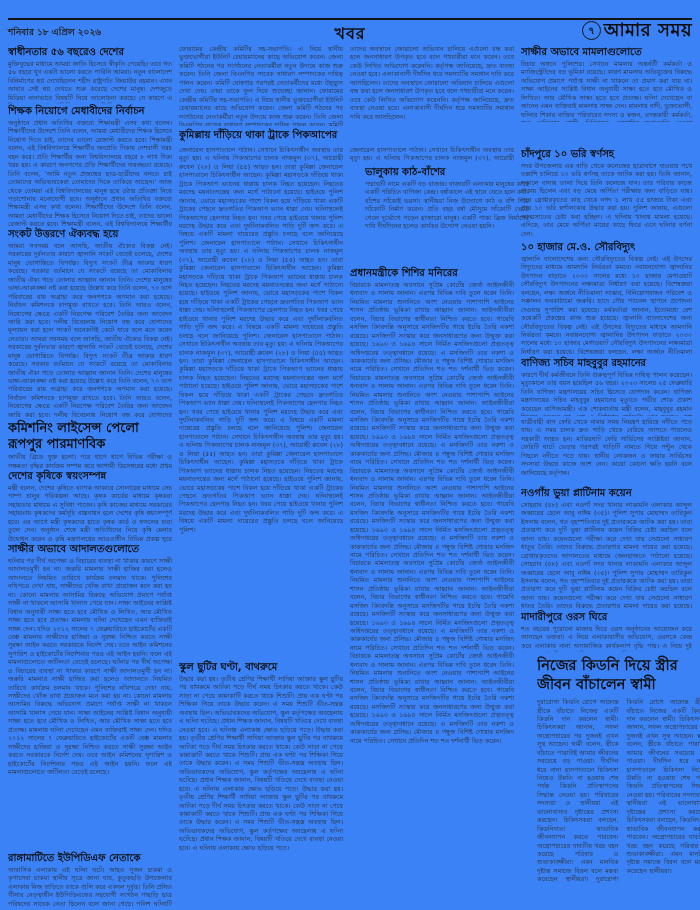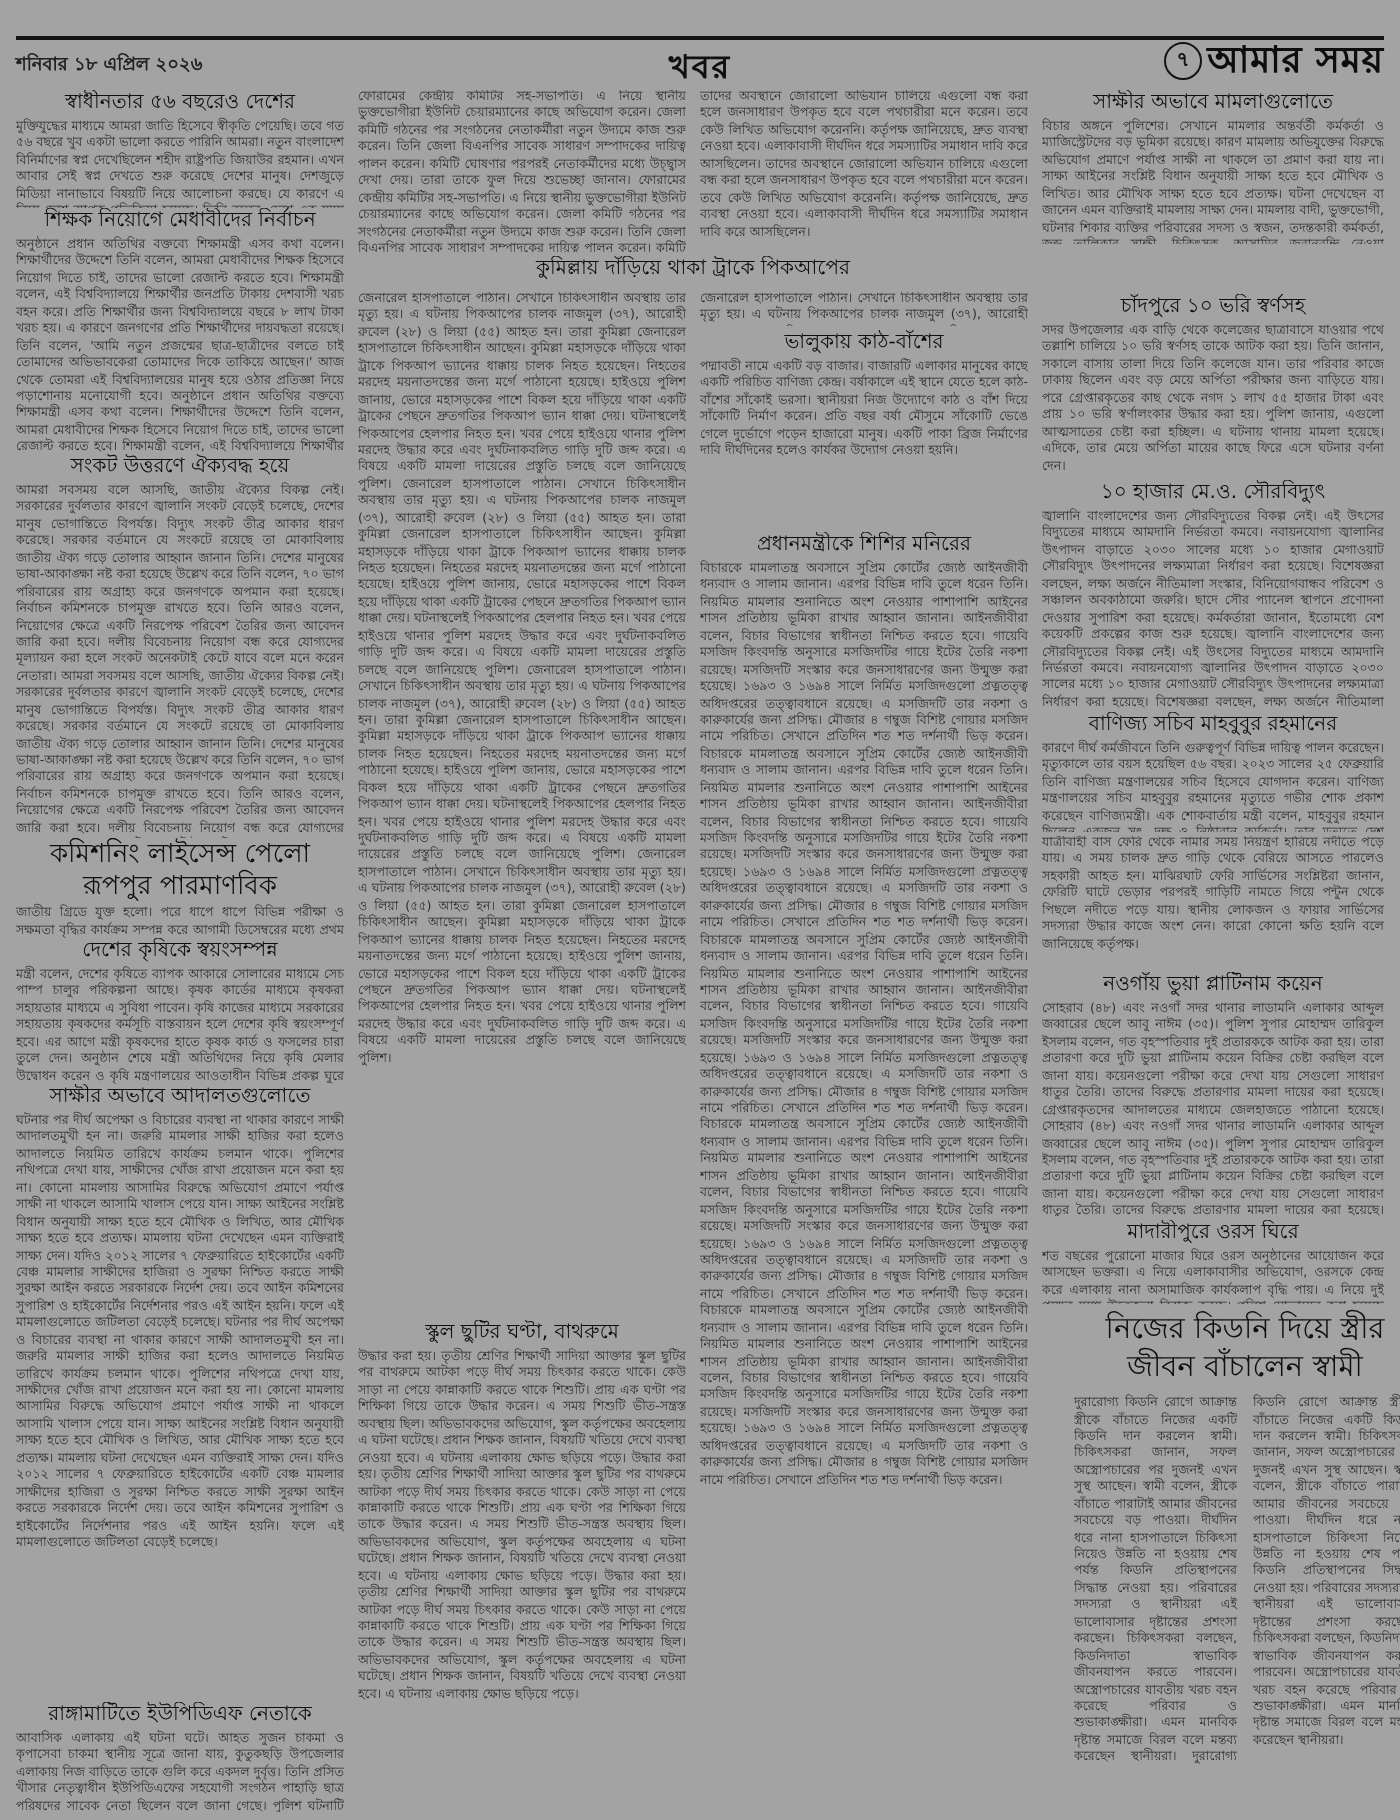--- a/index.html
+++ b/index.html
@@ -3,31 +3,31 @@
 <meta charset="utf-8">
 <style>
   html,body{margin:0;padding:0;}
   body{
     width:700px;height:910px;position:relative;
     background:#f6f4ee;
     font-family:"DejaVu Sans","Liberation Sans",sans-serif;
     color:#1b1b1b;
     -webkit-font-smoothing:antialiased;
   }
-  .page{position:absolute;inset:0;overflow:hidden;background:#a3a3a3;}
+  .page{position:absolute;inset:0;overflow:hidden;background:#3b82f6;}
   .rule{position:absolute;background:#141414;}
   .hdr-date{position:absolute;font-size:9px;font-weight:600;color:#222;}
   .hdr-section{position:absolute;left:0;width:700px;text-align:center;font-size:16px;font-weight:800;color:#101010;letter-spacing:1px;}
   .page-badge{
     position:absolute;width:17px;height:17px;border:1.6px solid #141414;border-radius:50%;
     text-align:center;line-height:17px;font-size:10px;font-weight:800;color:#101010;background:transparent;
   }
   .masthead{position:absolute;font-size:18px;font-weight:800;color:#0d0d0d;letter-spacing:.5px;white-space:nowrap;}
   .art{position:absolute;overflow:hidden;}
-  .hd{font-weight:400;text-align:center;font-size:10px;line-height:1.2;padding:1px 0 2px;color:#0f0f0f;}
+  .hd{font-weight:700;text-align:left;font-size:10px;line-height:1.2;padding:1px 0 2px;color:#0f0f0f;}
   .hd-sm{font-size:13px;}
   .hd-lg{font-size:14.5px;line-height:1.28;padding:2px 0 5px;}
   .bd{font-size:6.3px;line-height:1.34;text-align:justify;color:#2d2d2d;word-break:break-word;}
   .cols2{column-count:2;column-gap:8px;}
 </style>
 </head>
 <body>
 
 <div class="page">
 
@@ -79,21 +79,21 @@
     <div class="hd">স্কুল ছুটির ঘণ্টা, বাথরুমে</div>
     <div class="bd">উদ্ধার করা হয়। তৃতীয় শ্রেণির শিক্ষার্থী সাদিয়া আক্তার স্কুল ছুটির পর বাথরুমে আটকা পড়ে দীর্ঘ সময় চিৎকার করতে থাকে। কেউ সাড়া না পেয়ে কান্নাকাটি করতে থাকে শিশুটি। প্রায় এক ঘণ্টা পর শিক্ষিকা গিয়ে তাকে উদ্ধার করেন। এ সময় শিশুটি ভীত-সন্ত্রস্ত অবস্থায় ছিল। অভিভাবকদের অভিযোগ, স্কুল কর্তৃপক্ষের অবহেলায় এ ঘটনা ঘটেছে। প্রধান শিক্ষক জানান, বিষয়টি খতিয়ে দেখে ব্যবস্থা নেওয়া হবে। এ ঘটনায় এলাকায় ক্ষোভ ছড়িয়ে পড়ে। উদ্ধার করা হয়। তৃতীয় শ্রেণির শিক্ষার্থী সাদিয়া আক্তার স্কুল ছুটির পর বাথরুমে আটকা পড়ে দীর্ঘ সময় চিৎকার করতে থাকে। কেউ সাড়া না পেয়ে কান্নাকাটি করতে থাকে শিশুটি। প্রায় এক ঘণ্টা পর শিক্ষিকা গিয়ে তাকে উদ্ধার করেন। এ সময় শিশুটি ভীত-সন্ত্রস্ত অবস্থায় ছিল। অভিভাবকদের অভিযোগ, স্কুল কর্তৃপক্ষের অবহেলায় এ ঘটনা ঘটেছে। প্রধান শিক্ষক জানান, বিষয়টি খতিয়ে দেখে ব্যবস্থা নেওয়া হবে। এ ঘটনায় এলাকায় ক্ষোভ ছড়িয়ে পড়ে। উদ্ধার করা হয়। তৃতীয় শ্রেণির শিক্ষার্থী সাদিয়া আক্তার স্কুল ছুটির পর বাথরুমে আটকা পড়ে দীর্ঘ সময় চিৎকার করতে থাকে। কেউ সাড়া না পেয়ে কান্নাকাটি করতে থাকে শিশুটি। প্রায় এক ঘণ্টা পর শিক্ষিকা গিয়ে তাকে উদ্ধার করেন। এ সময় শিশুটি ভীত-সন্ত্রস্ত অবস্থায় ছিল। অভিভাবকদের অভিযোগ, স্কুল কর্তৃপক্ষের অবহেলায় এ ঘটনা ঘটেছে। প্রধান শিক্ষক জানান, বিষয়টি খতিয়ে দেখে ব্যবস্থা নেওয়া হবে। এ ঘটনায় এলাকায় ক্ষোভ ছড়িয়ে পড়ে।</div>
   </div>
 
   <div class="art" style="left:350px;top:45px;width:164px;height:81px;">
     <div class="bd">তাদের অবস্থানে জোরালো অভিযান চালিয়ে এগুলো বন্ধ করা হলে জনসাধারণ উপকৃত হবে বলে পথচারীরা মনে করেন। তবে কেউ লিখিত অভিযোগ করেননি। কর্তৃপক্ষ জানিয়েছে, দ্রুত ব্যবস্থা নেওয়া হবে। এলাকাবাসী দীর্ঘদিন ধরে সমস্যাটির সমাধান দাবি করে আসছিলেন। তাদের অবস্থানে জোরালো অভিযান চালিয়ে এগুলো বন্ধ করা হলে জনসাধারণ উপকৃত হবে বলে পথচারীরা মনে করেন। তবে কেউ লিখিত অভিযোগ করেননি। কর্তৃপক্ষ জানিয়েছে, দ্রুত ব্যবস্থা নেওয়া হবে। এলাকাবাসী দীর্ঘদিন ধরে সমস্যাটির সমাধান দাবি করে আসছিলেন।</div>
   </div>
   <div class="art" style="left:350px;top:146px;width:164px;height:17px;">
     <div class="bd">জেনারেল হাসপাতালে পাঠান। সেখানে চিকিৎসাধীন অবস্থায় তার মৃত্যু হয়। এ ঘটনায় পিকআপের চালক নাজমুল (৩৭), আরোহী রুবেল (২৮) ও লিয়া (৫৫) আহত হন। তারা কুমিল্লা জেনারেল হাসপাতালে চিকিৎসাধীন আছেন। কুমিল্লা মহাসড়কে দাঁড়িয়ে থাকা ট্রাকে পিকআপ ভ্যানের ধাক্কায় চালক নিহত হয়েছেন। নিহতের মরদেহ ময়নাতদন্তের জন্য মর্গে পাঠানো হয়েছে। হাইওয়ে পুলিশ জানায়, ভোরে মহাসড়কের পাশে বিকল হয়ে দাঁড়িয়ে থাকা একটি ট্রাকের পেছনে দ্রুতগতির পিকআপ ভ্যান ধাক্কা দেয়। ঘটনাস্থলেই পিকআপের হেলপার নিহত হন। খবর পেয়ে হাইওয়ে থানার পুলিশ মরদেহ উদ্ধার করে এবং দুর্ঘটনাকবলিত গাড়ি দুটি জব্দ করে। এ বিষয়ে একটি মামলা দায়েরের প্রস্তুতি চলছে বলে জানিয়েছে পুলিশ।</div>
   </div>
-  <div class="art" style="left:350px;top:165px;width:164px;height:99px;">
+  <div class="art" style="left:365px;top:165px;width:164px;height:99px;">
     <div class="hd">ভালুকায় কাঠ-বাঁশের</div>
     <div class="bd">পদ্মাবতী নামে একটি বড় বাজার। বাজারটি এলাকার মানুষের কাছে একটি পরিচিত বাণিজ্য কেন্দ্র। বর্ষাকালে এই স্থানে যেতে হলে কাঠ-বাঁশের সাঁকোই ভরসা। স্থানীয়রা নিজ উদ্যোগে কাঠ ও বাঁশ দিয়ে সাঁকোটি নির্মাণ করেন। প্রতি বছর বর্ষা মৌসুমে সাঁকোটি ভেঙে গেলে দুর্ভোগে পড়েন হাজারো মানুষ। একটি পাকা ব্রিজ নির্মাণের দাবি দীর্ঘদিনের হলেও কার্যকর উদ্যোগ নেওয়া হয়নি।</div>
   </div>
   <div class="art" style="left:350px;top:266px;width:164px;height:640px;">
     <div class="hd">প্রধানমন্ত্রীকে শিশির মনিরের</div>
     <div class="bd">বিচারকে মামলাতন্ত্র অবসানে সুপ্রিম কোর্টের জ্যেষ্ঠ আইনজীবী ধন্যবাদ ও সালাম জানান। এরপর বিভিন্ন দাবি তুলে ধরেন তিনি। নিয়মিত মামলার শুনানিতে অংশ নেওয়ার পাশাপাশি আইনের শাসন প্রতিষ্ঠায় ভূমিকা রাখার আহ্বান জানান। আইনজীবীরা বলেন, বিচার বিভাগের স্বাধীনতা নিশ্চিত করতে হবে। গায়েবি মসজিদ কিংবদন্তি অনুসারে মসজিদটির গায়ে ইটের তৈরি নকশা রয়েছে। মসজিদটি সংস্কার করে জনসাধারণের জন্য উন্মুক্ত করা হয়েছে। ১৬৯৩ ও ১৬৯৪ সালে নির্মিত মসজিদগুলো প্রত্নতত্ত্ব অধিদপ্তরের তত্ত্বাবধানে রয়েছে। এ মসজিদটি তার নকশা ও কারুকার্যের জন্য প্রসিদ্ধ। মৌজার ৪ গম্বুজ বিশিষ্ট গোয়ার মসজিদ নামে পরিচিত। সেখানে প্রতিদিন শত শত দর্শনার্থী ভিড় করেন। বিচারকে মামলাতন্ত্র অবসানে সুপ্রিম কোর্টের জ্যেষ্ঠ আইনজীবী ধন্যবাদ ও সালাম জানান। এরপর বিভিন্ন দাবি তুলে ধরেন তিনি। নিয়মিত মামলার শুনানিতে অংশ নেওয়ার পাশাপাশি আইনের শাসন প্রতিষ্ঠায় ভূমিকা রাখার আহ্বান জানান। আইনজীবীরা বলেন, বিচার বিভাগের স্বাধীনতা নিশ্চিত করতে হবে। গায়েবি মসজিদ কিংবদন্তি অনুসারে মসজিদটির গায়ে ইটের তৈরি নকশা রয়েছে। মসজিদটি সংস্কার করে জনসাধারণের জন্য উন্মুক্ত করা হয়েছে। ১৬৯৩ ও ১৬৯৪ সালে নির্মিত মসজিদগুলো প্রত্নতত্ত্ব অধিদপ্তরের তত্ত্বাবধানে রয়েছে। এ মসজিদটি তার নকশা ও কারুকার্যের জন্য প্রসিদ্ধ। মৌজার ৪ গম্বুজ বিশিষ্ট গোয়ার মসজিদ নামে পরিচিত। সেখানে প্রতিদিন শত শত দর্শনার্থী ভিড় করেন। বিচারকে মামলাতন্ত্র অবসানে সুপ্রিম কোর্টের জ্যেষ্ঠ আইনজীবী ধন্যবাদ ও সালাম জানান। এরপর বিভিন্ন দাবি তুলে ধরেন তিনি। নিয়মিত মামলার শুনানিতে অংশ নেওয়ার পাশাপাশি আইনের শাসন প্রতিষ্ঠায় ভূমিকা রাখার আহ্বান জানান। আইনজীবীরা বলেন, বিচার বিভাগের স্বাধীনতা নিশ্চিত করতে হবে। গায়েবি মসজিদ কিংবদন্তি অনুসারে মসজিদটির গায়ে ইটের তৈরি নকশা রয়েছে। মসজিদটি সংস্কার করে জনসাধারণের জন্য উন্মুক্ত করা হয়েছে। ১৬৯৩ ও ১৬৯৪ সালে নির্মিত মসজিদগুলো প্রত্নতত্ত্ব অধিদপ্তরের তত্ত্বাবধানে রয়েছে। এ মসজিদটি তার নকশা ও কারুকার্যের জন্য প্রসিদ্ধ। মৌজার ৪ গম্বুজ বিশিষ্ট গোয়ার মসজিদ নামে পরিচিত। সেখানে প্রতিদিন শত শত দর্শনার্থী ভিড় করেন। বিচারকে মামলাতন্ত্র অবসানে সুপ্রিম কোর্টের জ্যেষ্ঠ আইনজীবী ধন্যবাদ ও সালাম জানান। এরপর বিভিন্ন দাবি তুলে ধরেন তিনি। নিয়মিত মামলার শুনানিতে অংশ নেওয়ার পাশাপাশি আইনের শাসন প্রতিষ্ঠায় ভূমিকা রাখার আহ্বান জানান। আইনজীবীরা বলেন, বিচার বিভাগের স্বাধীনতা নিশ্চিত করতে হবে। গায়েবি মসজিদ কিংবদন্তি অনুসারে মসজিদটির গায়ে ইটের তৈরি নকশা রয়েছে। মসজিদটি সংস্কার করে জনসাধারণের জন্য উন্মুক্ত করা হয়েছে। ১৬৯৩ ও ১৬৯৪ সালে নির্মিত মসজিদগুলো প্রত্নতত্ত্ব অধিদপ্তরের তত্ত্বাবধানে রয়েছে। এ মসজিদটি তার নকশা ও কারুকার্যের জন্য প্রসিদ্ধ। মৌজার ৪ গম্বুজ বিশিষ্ট গোয়ার মসজিদ নামে পরিচিত। সেখানে প্রতিদিন শত শত দর্শনার্থী ভিড় করেন। বিচারকে মামলাতন্ত্র অবসানে সুপ্রিম কোর্টের জ্যেষ্ঠ আইনজীবী ধন্যবাদ ও সালাম জানান। এরপর বিভিন্ন দাবি তুলে ধরেন তিনি। নিয়মিত মামলার শুনানিতে অংশ নেওয়ার পাশাপাশি আইনের শাসন প্রতিষ্ঠায় ভূমিকা রাখার আহ্বান জানান। আইনজীবীরা বলেন, বিচার বিভাগের স্বাধীনতা নিশ্চিত করতে হবে। গায়েবি মসজিদ কিংবদন্তি অনুসারে মসজিদটির গায়ে ইটের তৈরি নকশা রয়েছে। মসজিদটি সংস্কার করে জনসাধারণের জন্য উন্মুক্ত করা হয়েছে। ১৬৯৩ ও ১৬৯৪ সালে নির্মিত মসজিদগুলো প্রত্নতত্ত্ব অধিদপ্তরের তত্ত্বাবধানে রয়েছে। এ মসজিদটি তার নকশা ও কারুকার্যের জন্য প্রসিদ্ধ। মৌজার ৪ গম্বুজ বিশিষ্ট গোয়ার মসজিদ নামে পরিচিত। সেখানে প্রতিদিন শত শত দর্শনার্থী ভিড় করেন।</div>
   </div>
 
   <div class="art" style="left:521px;top:45px;width:171px;height:77px;">
     <div class="hd">সাক্ষীর অভাবে মামলাগুলোতে</div>

